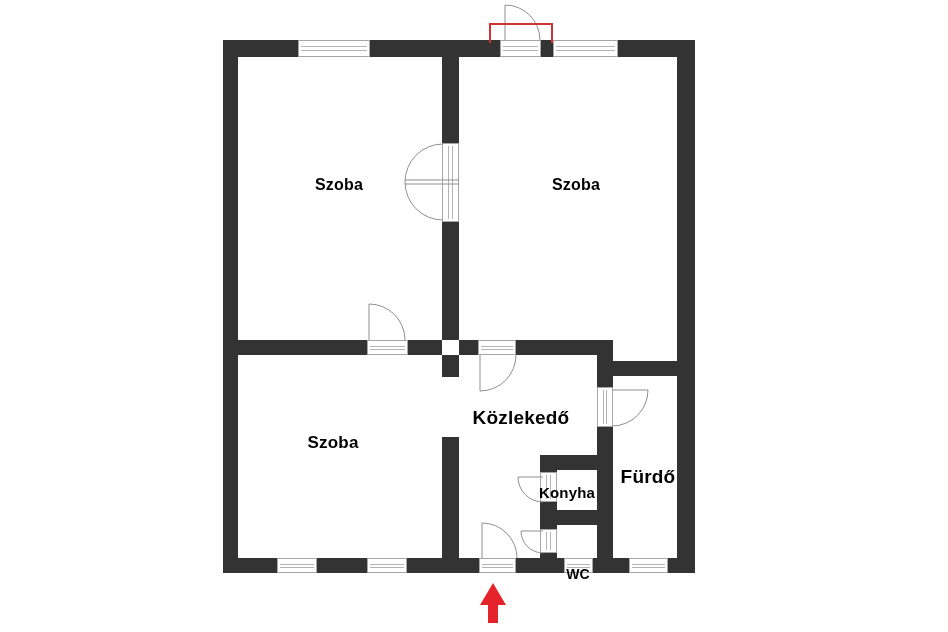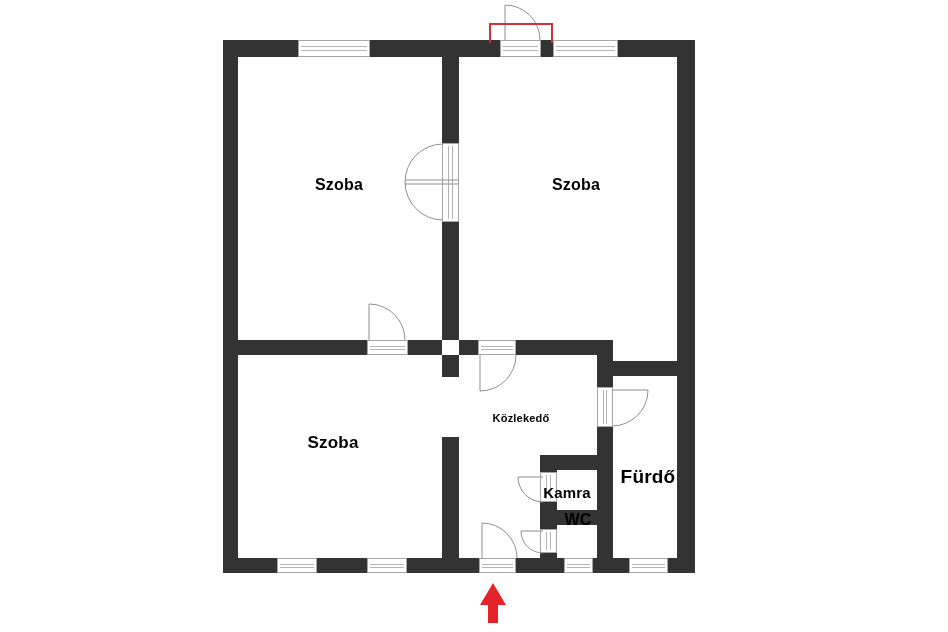--- a/index.html
+++ b/index.html
@@ -93,17 +93,17 @@
 
     <path class="arc" d="M482,558 V523"></path>
     <path class="arc" d="M482,523 A35,35 0 0 1 517,558"></path>
 
     <polygon points="493,583 506,605 498,605 498,623 488,623 488,605 480,605" fill="#e5232a"></polygon>
   </svg>
 
   <div class="lbl" style="left:339px;top:185px;font-size:16px">Szoba</div>
   <div class="lbl" style="left:576px;top:185px;font-size:16px">Szoba</div>
   <div class="lbl" style="left:333px;top:443px;font-size:17px">Szoba</div>
-  <div class="lbl" style="left:521px;top:418px;font-size:11px">Közlekedő</div>
-  <div class="lbl" style="left:567px;top:492px;font-size:15px">Kamra</div>
+  <div class="lbl" style="left:521px;top:418px;font-size:19px">Közlekedő</div>
+  <div class="lbl" style="left:567px;top:492px;font-size:15px">Konyha</div>
   <div class="lbl" style="left:648px;top:477px;font-size:19px">Fürdő</div>
-  <div class="lbl" style="left:578px;top:520px;font-size:16px">WC</div>
+  <div class="lbl" style="left:578px;top:574px;font-size:14px">WC</div>
 </div>
 
 </body></html>

